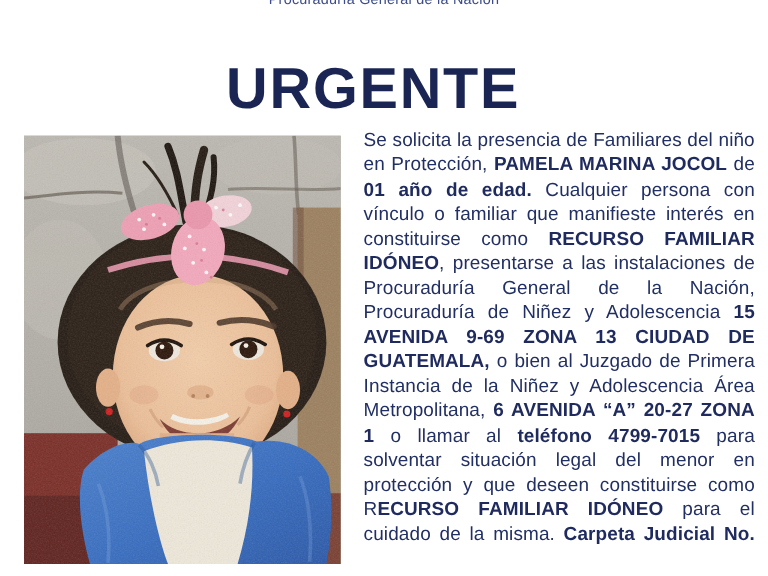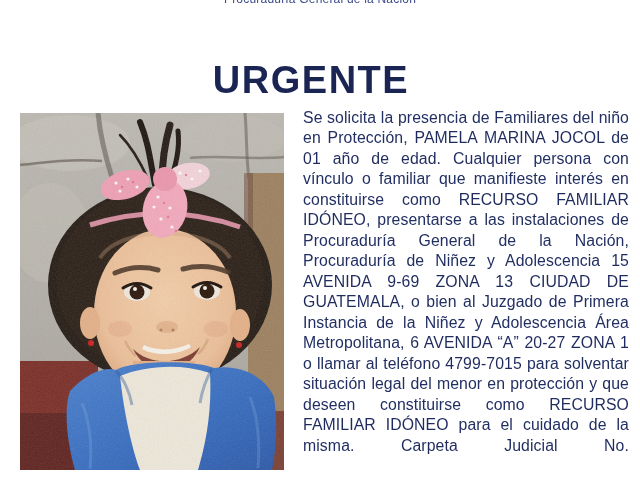--- a/index.html
+++ b/index.html
@@ -6,32 +6,32 @@
   .page{
     position:relative;width:640px;height:480px;overflow:hidden;background:#ffffff;
     font-family:"Liberation Sans","DejaVu Sans",sans-serif;
   }
   .letterhead{
     position:absolute;top:-8px;left:0;width:640px;text-align:center;
     font-size:12px;font-weight:500;color:#3c4c8c;letter-spacing:.2px;
   }
   .title-wrap{position:absolute;top:46px;left:0;width:640px;text-align:center;transform:translateX(-9px);}
   .title{
-    margin:13px;display:inline-block;font-size:38px;font-weight:700;color:#1b2554;letter-spacing:1.5px;
+    margin:1px;display:inline-block;font-size:48px;font-weight:700;color:#1b2554;letter-spacing:1.5px;
   }
   .photo{
     position:absolute;left:20px;top:113px;width:264px;height:357px;overflow:hidden;background:#b4b0a9;
   }
   .photo svg{display:block;width:264px;height:357px;}
   .notice{
     position:absolute;left:303px;top:92px;width:326px;
     font-size:15.8px;line-height:20.5px;color:#222f63;letter-spacing:.1px;
     text-align:justify;text-align-last:justify;
   }
-  .notice .b{font-weight:400;color:#1f2b5e;}
+  .notice .b{font-weight:700;color:#1f2b5e;}
 </style>
 </head>
 <body>
 
 <div class="page">
 
   <div class="letterhead">Procuraduría General de la Nación</div>
 
   <div class="title-wrap">
     <h1 class="title">URGENTE</h1>

